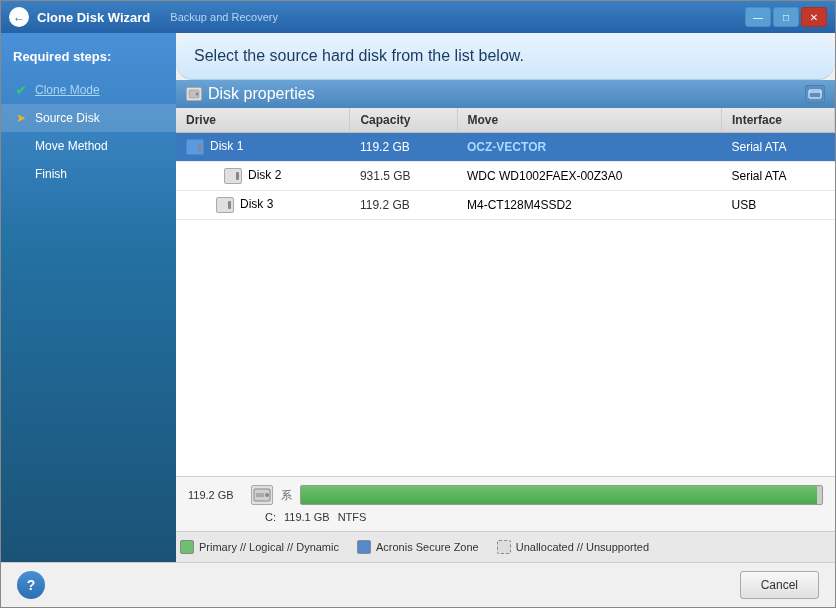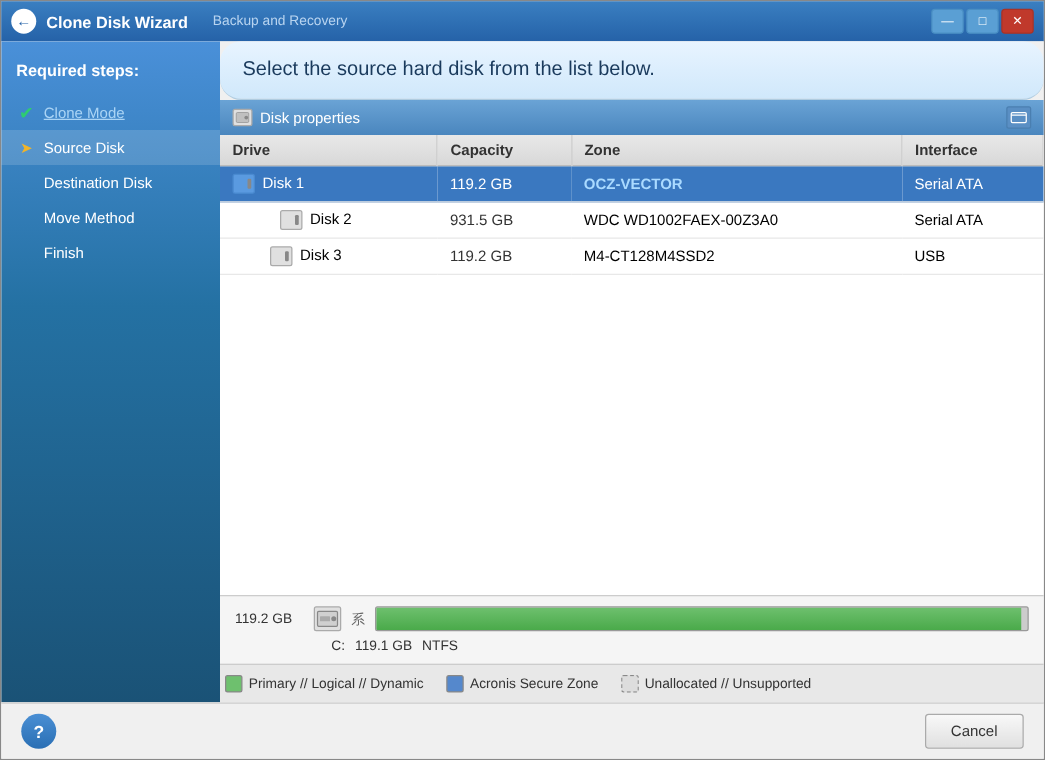--- a/index.html
+++ b/index.html
@@ -201,21 +201,21 @@
       background: #e0e0e0;
       border-radius: 2px;
       border: 1px solid #aaa;
       display: flex;
       align-items: center;
       justify-content: center;
     }
 
     .disk-properties-text {
       color: white;
-      font-size: 12px;
+      font-size: 16px;
       font-weight: 500;
     }
 
     .properties-icon {
       width: 20px;
       height: 18px;
       background: #5a8fc4;
       border: 1px solid #4a7fb0;
       border-radius: 2px;
       display: flex;
@@ -480,24 +480,20 @@
       <div class="sidebar-item clickable">
         <span class="check-icon">✔</span>
         <span class="sidebar-item-label">Clone Mode</span>
       </div>
 
       <div class="sidebar-item active">
         <span class="arrow-icon">➤</span>
         <span class="sidebar-item-label">Source Disk</span>
       </div>
 
-      <div class="sidebar-item">
-        <span class="empty-icon"></span>
-        <span class="sidebar-item-label">Destination Disk</span>
-      </div>
 
       <div class="sidebar-item">
         <span class="empty-icon"></span>
         <span class="sidebar-item-label">Move Method</span>
       </div>
 
       <div class="sidebar-item">
         <span class="empty-icon"></span>
         <span class="sidebar-item-label">Finish</span>
       </div>
@@ -526,21 +522,21 @@
           </svg>
         </div>
       </div>
 
       <div class="disk-table-container">
         <table class="disk-table">
           <thead>
             <tr>
               <th>Drive</th>
               <th>Capacity</th>
-              <th>Zone</th>
+              <th>Move</th>
               <th>Interface</th>
             </tr>
           </thead>
           <tbody id="disk-table-body">
               <tr class="selected">
                 <td style="white-space: nowrap;"><span class="disk-row-icon"></span><span class="drive-name">Disk 1</span></td>
                 <td class="capacity-text">119.2 GB</td>
                 <td style="color: rgb(170, 218, 255); font-weight: bold;">OCZ-VECTOR</td>
                 <td>Serial ATA</td>
               </tr>

